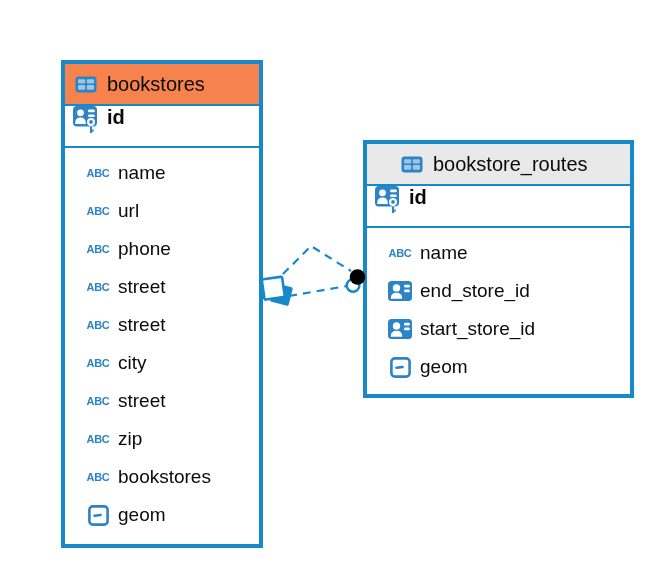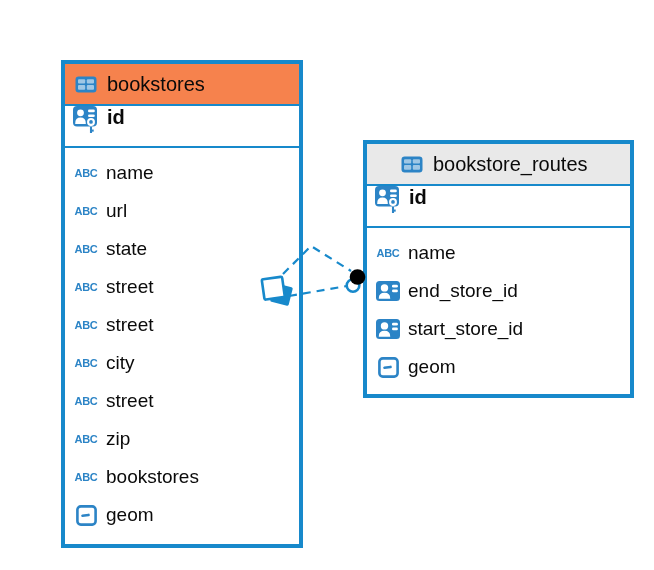--- a/index.html
+++ b/index.html
@@ -19,38 +19,38 @@
     color:var(--text);
     overflow:hidden;
   }
   .canvas{position:absolute;inset:0;}
   .er-table{
     position:absolute;
     background:#fff;
     border:4px solid var(--blue);
     z-index:1;
   }
-  .tbl-bookstores{left:61px;top:60px;width:242px;height:488px;}
+  .tbl-bookstores{left:61px;top:60px;width:202px;height:488px;}
   .tbl-routes{left:363px;top:140px;width:271px;height:258px;}
   .thead{
     display:flex;align-items:center;gap:8px;
     padding:0 8px;height:42px;
     border-bottom:2.5px solid var(--blue);
     font-size:20px;font-weight:500;
     white-space:nowrap;
   }
   .thead.orange{background:var(--orange);}
   .thead.gray{background:var(--gray);padding-left:32px;}
   .pkrow{
     display:flex;align-items:flex-start;gap:8px;
     padding:0 8px;height:42px;
     border-bottom:2.5px solid var(--blue);
     font-size:20px;font-weight:700;
   }
-  .cols{padding:6px 0 2px;}
+  .cols{padding:6px 12px 2px;}
   .colrow{
     display:flex;align-items:center;gap:7px;
     padding:0 8px;height:38px;
     font-size:19px;font-weight:400;
     white-space:nowrap;
   }
   .iconbox{
     flex:0 0 26px;width:26px;
     display:flex;align-items:center;justify-content:center;
   }
@@ -114,21 +114,21 @@
       <div class="colrow">
         <span class="iconbox">
             <span class="abc">ABC</span>
           </span>
         <span>url</span>
       </div>
       <div class="colrow">
         <span class="iconbox">
             <span class="abc">ABC</span>
           </span>
-        <span>state</span>
+        <span>phone</span>
       </div>
       <div class="colrow">
         <span class="iconbox">
             <span class="abc">ABC</span>
           </span>
         <span>street</span>
       </div>
       <div class="colrow">
         <span class="iconbox">
             <span class="abc">ABC</span>

